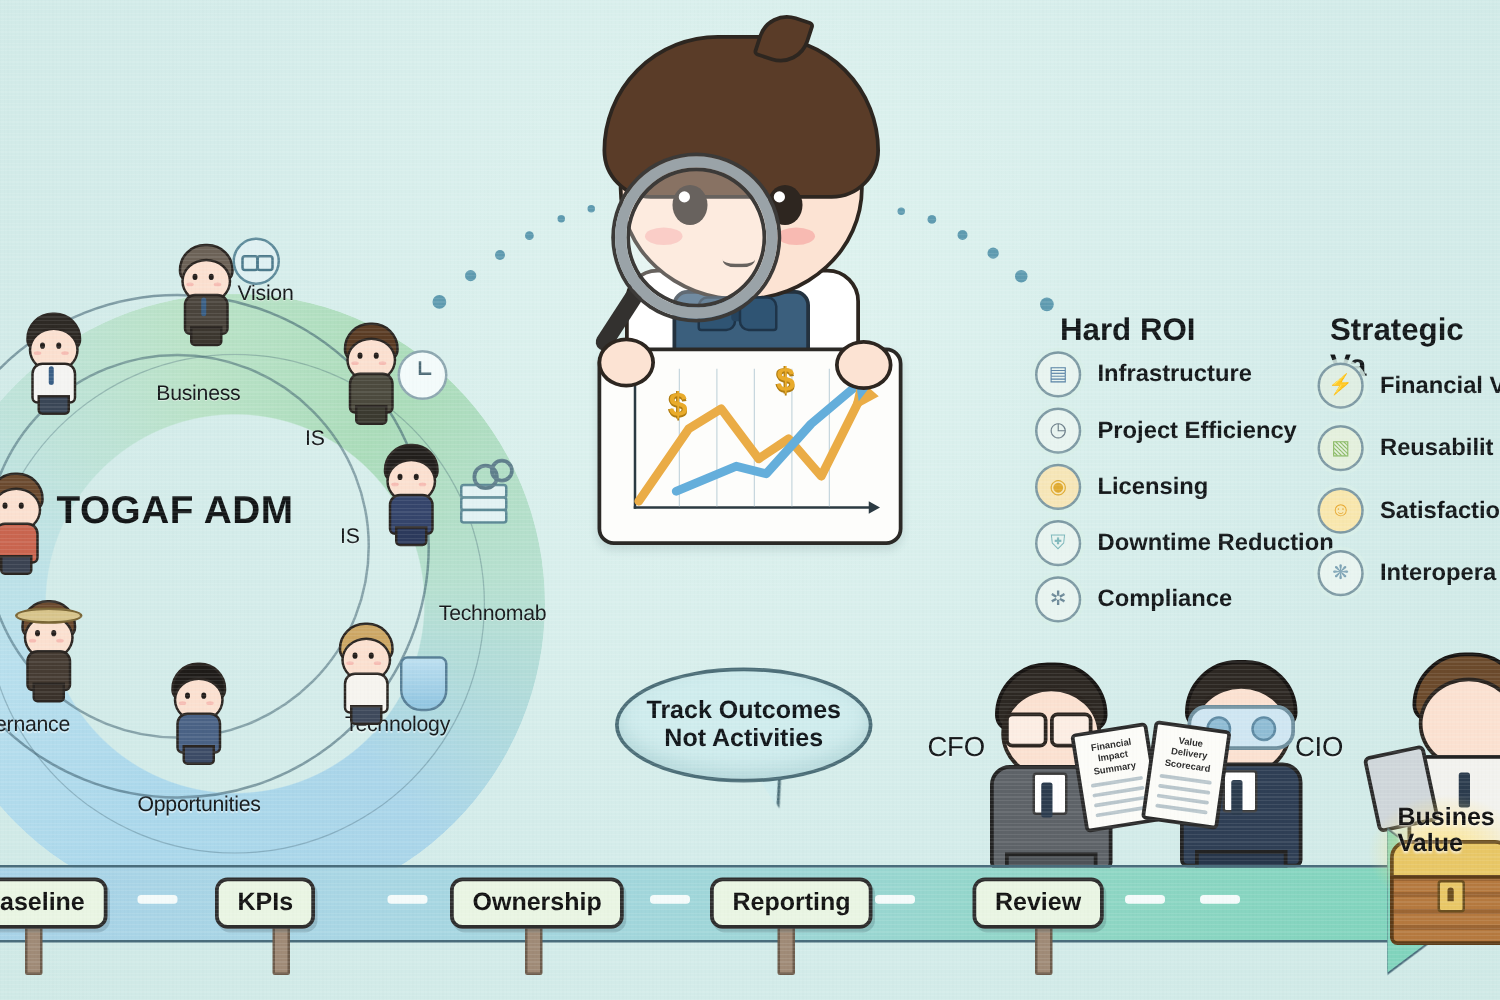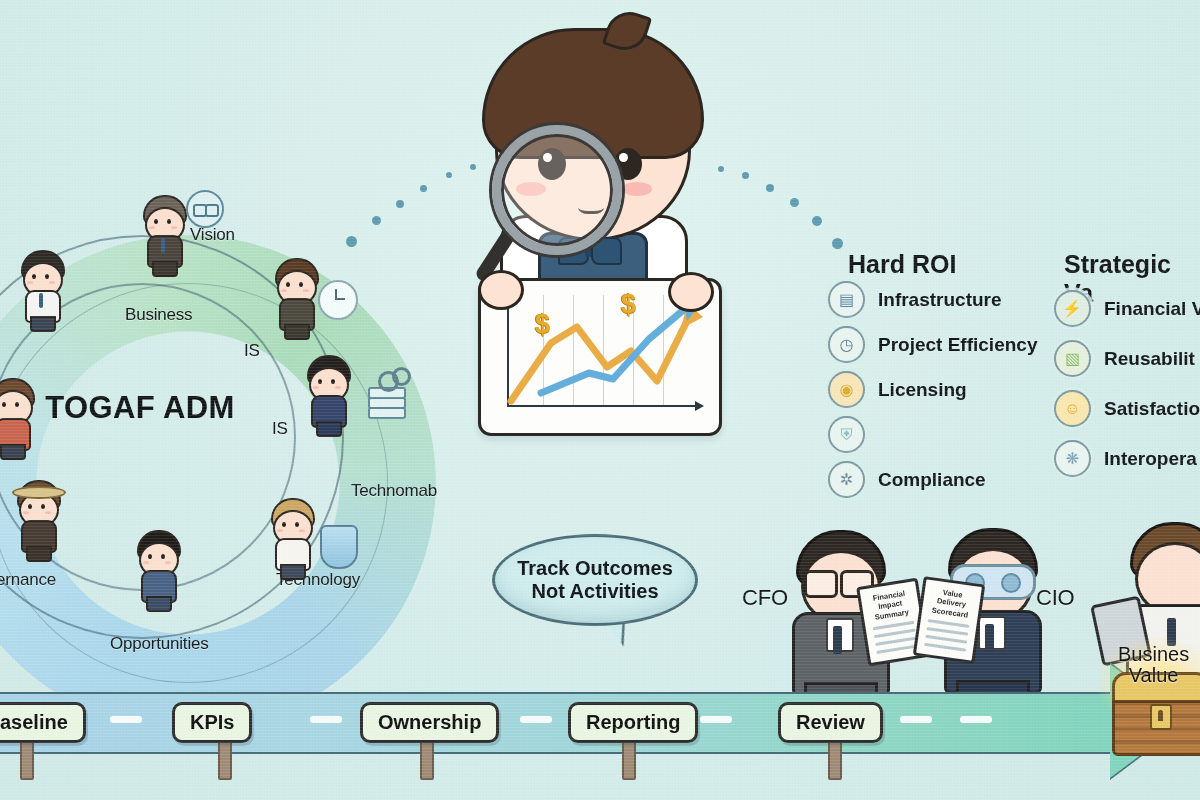--- a/index.html
+++ b/index.html
@@ -225,22 +225,22 @@
   #chest-lid{position:absolute;left:0;top:0;width:92px;height:30px;background:#e8c766;border:3px solid #6b4f20;border-radius:14px 14px 0 0;}
   #chest-base{position:absolute;left:0;top:28px;width:92px;height:50px;background:#b5793f;border:3px solid #5d3c18;border-radius:0 0 6px 6px;
     background-image:repeating-linear-gradient(0deg,#b5793f 0 9px,#9c6634 9px 13px);}
   #chest-lock{position:absolute;left:38px;top:32px;width:18px;height:22px;background:#e8c766;border:2px solid #6b4f20;border-radius:3px;}
   #chest-lock:after{content:"";position:absolute;left:6px;top:4px;width:5px;height:11px;background:#6b4f20;border-radius:3px 3px 0 0;}
   #chest-glow{
     position:absolute;left:1092px;top:634px;width:130px;height:96px;
     background:radial-gradient(ellipse at center, rgba(255,226,120,.85) 0%, rgba(255,226,120,0) 68%);
   }
   #chest-label{
-    position:absolute;left:1118px;top:644px;font-size:20px;font-weight:normal;color:#121212;
-    text-align:center;line-height:1.05;text-shadow:0 1px 2px rgba(255,255,255,.8);
+    position:absolute;left:1118px;top:644px;font-size:20px;font-weight:bold;color:#121212;
+    text-align:left;line-height:1.05;text-shadow:0 1px 2px rgba(255,255,255,.8);
   }
   .tablet{position:absolute;width:44px;height:56px;background:#cfd6da;border:3px solid #2b2b2b;border-radius:5px;transform:rotate(-12deg);}
 </style>
 </head>
 <body>
 
 <div id="canvas">
 
   <div id="adm-wheel">
     <div class="ring"></div>
@@ -421,20 +421,21 @@
   <div class="li" style="left:828px;top:326px;">
     <div class="li-ico" style="color:#6d7f8a;">◷</div>
     <div class="li-txt">Project Efficiency</div>
   </div>
   <div class="li" style="left:828px;top:371px;">
     <div class="li-ico" style="color:#e0ab32;background:#f6e6b8;">◉</div>
     <div class="li-txt">Licensing</div>
   </div>
   <div class="li" style="left:828px;top:416px;">
     <div class="li-ico" style="color:#7fb8bc;">⛨</div>
+    <div class="li-txt">Downtime Reduction</div>
   </div>
   <div class="li" style="left:828px;top:461px;">
     <div class="li-ico" style="color:#6d8a99;">✲</div>
     <div class="li-txt">Compliance</div>
   </div>
 
   <div class="col-title" style="left:1064px;top:250px;">Strategic Va</div>
   <div class="li" style="left:1054px;top:290px;">
     <div class="li-ico" style="color:#e3ae33;background:#dfeee3;">⚡</div>
     <div class="li-txt">Financial V</div>

